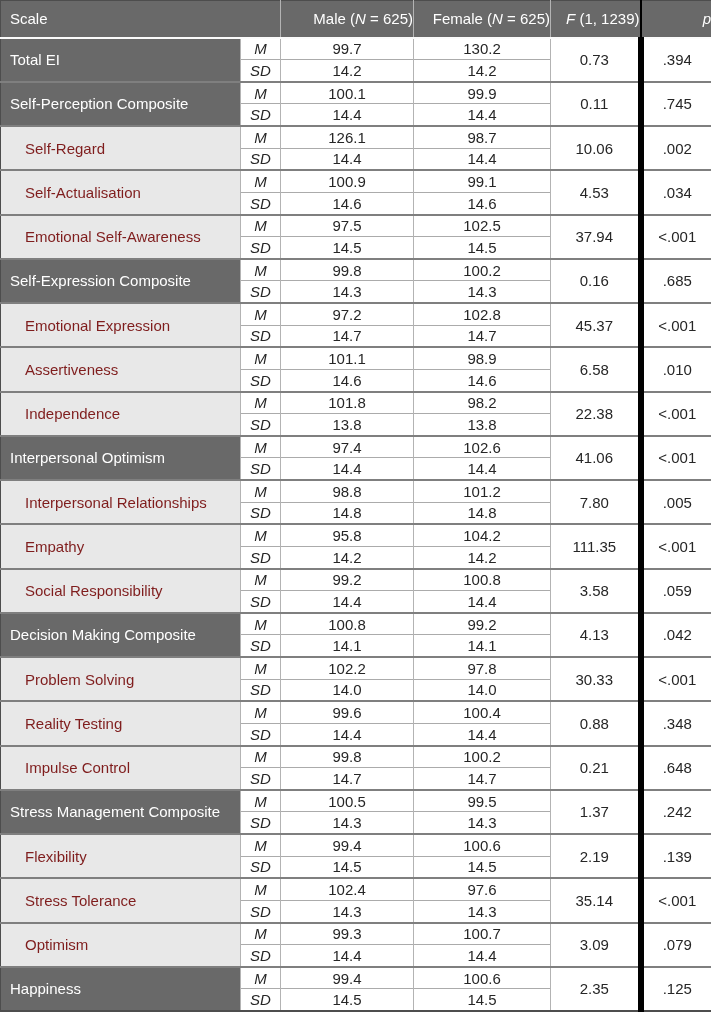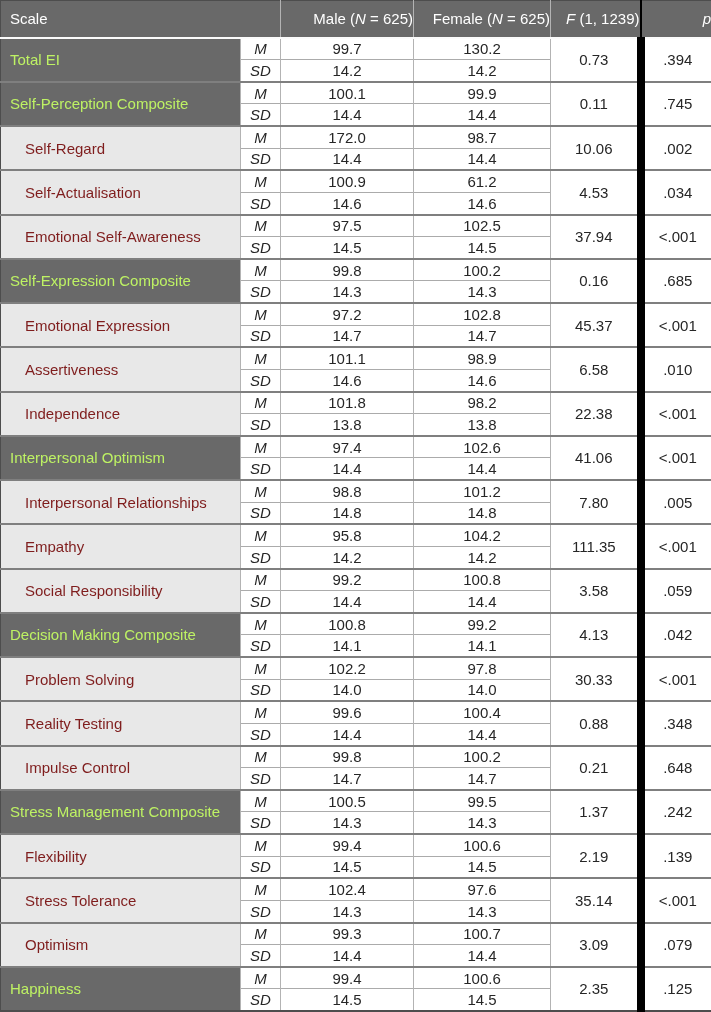--- a/index.html
+++ b/index.html
@@ -32,26 +32,26 @@
   th.scale-h { text-align: left; padding-left: 9px; }
   th.male-h, th.female-h, th.f-h { border-left: 1px solid #b3b3b3; }
   th.p-h { border-left: 2px solid #000000; }
   td {
     text-align: center;
     vertical-align: middle;
     padding: 0;
     background: #ffffff;
   }
   td.scale { text-align: left; }
-  td.scale.composite { background: #696969; color: #bef264; padding-left: 9px; }
+  td.scale.composite { background: #696969; color: #ffffff; padding-left: 9px; }
   td.scale.subscale  { background: #e8e8e8; color: #7f1d1d; padding-left: 24px; }
   td.stat { font-style: italic; border-left: 1px solid #b3b3b3; }
   td.val  { border-left: 1px solid #b3b3b3; }
   td.fval { border-left: 1px solid #b3b3b3; }
-  td.pval { border-left: 8px solid #000000; }
+  td.pval { border-left: 6px solid #000000; }
   tr.m-row td { border-top: 2px solid #7f7f7f; }
   tbody tr.first td { border-top: none; }
   tr.sd-row td { border-top: 1px solid #ababab; }
 </style>
 </head>
 <body>
 
 <table class="ei-table">
   <colgroup>
     <col style="width:240px">
@@ -93,35 +93,35 @@
         <td class="pval" rowspan="2">.745</td>
       </tr>
       <tr class="sd-row">
         <td class="stat">SD</td>
         <td class="val">14.4</td>
         <td class="val">14.4</td>
       </tr>
       <tr class="m-row subscale">
         <td class="scale subscale" rowspan="2">Self-Regard</td>
         <td class="stat">M</td>
-        <td class="val">172.0</td>
+        <td class="val">126.1</td>
         <td class="val">98.7</td>
         <td class="fval" rowspan="2">10.06</td>
         <td class="pval" rowspan="2">.002</td>
       </tr>
       <tr class="sd-row">
         <td class="stat">SD</td>
         <td class="val">14.4</td>
         <td class="val">14.4</td>
       </tr>
       <tr class="m-row subscale">
         <td class="scale subscale" rowspan="2">Self-Actualisation</td>
         <td class="stat">M</td>
         <td class="val">100.9</td>
-        <td class="val">61.2</td>
+        <td class="val">99.1</td>
         <td class="fval" rowspan="2">4.53</td>
         <td class="pval" rowspan="2">.034</td>
       </tr>
       <tr class="sd-row">
         <td class="stat">SD</td>
         <td class="val">14.6</td>
         <td class="val">14.6</td>
       </tr>
       <tr class="m-row subscale">
         <td class="scale subscale" rowspan="2">Emotional Self-Awareness</td>

